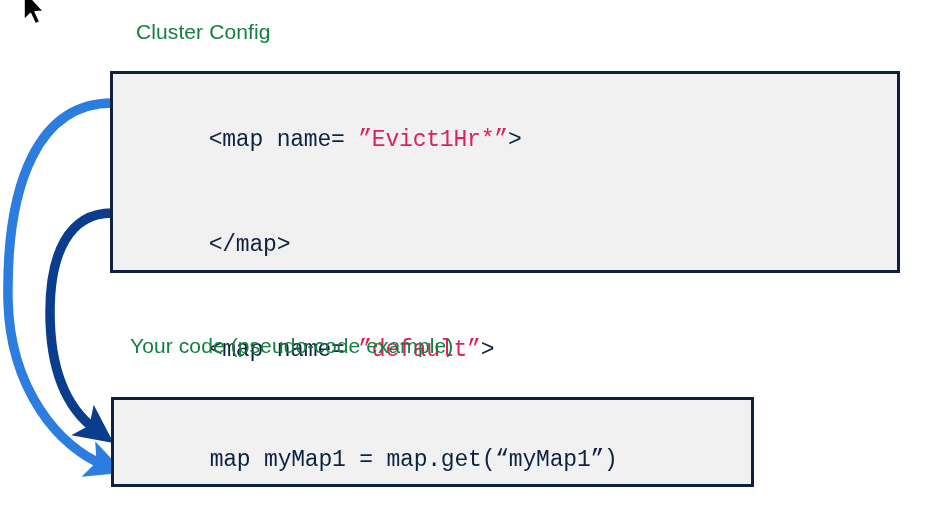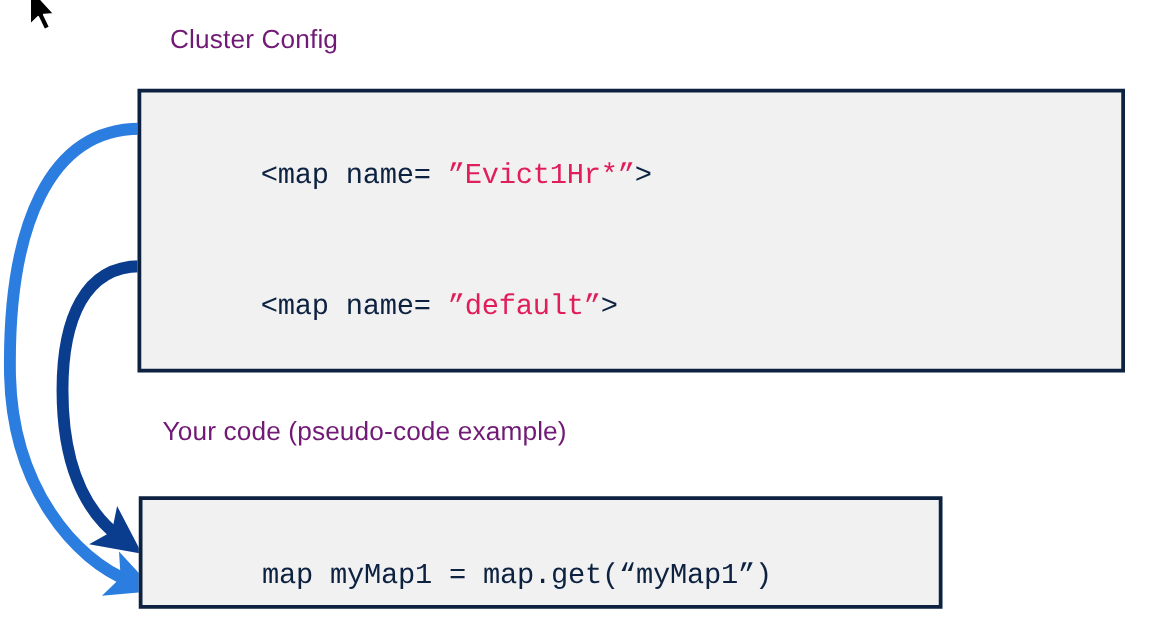--- a/index.html
+++ b/index.html
@@ -32,41 +32,41 @@
     pointer-events: none;
     z-index: 1;
   }
 
   
   .caption {
     position: absolute;
     font-family: "Liberation Sans", sans-serif;
     font-size: 21px;
     font-weight: 400;
-    color: #701a75;
+    color: #15803d;
     letter-spacing: 0.1px;
     white-space: nowrap;
     z-index: 3;
   }
   #caption-cluster { left: 136px; top: 20px; }
   #caption-yourcode { left: 130px; top: 334px; }
 
   
   .code-box {
     position: absolute;
     background: #f1f1f1;
     border: 3px solid #0d2240;
     box-sizing: border-box;
     z-index: 2;
   }
   #code-box-config {
     left: 110px;
     top: 71px;
     width: 790px;
-    height: 227px;
+    height: 202px;
     padding: 14px 10px 24px 14px;
   }
   #code-box-usercode {
     left: 111px;
     top: 397px;
     width: 643px;
     height: 90px;
     padding: 11px 10px 10px 14px;
   }
 
@@ -118,20 +118,23 @@
              C 50 368, 66 408, 96 430" fill="none" stroke="#0b3d8f" stroke-width="9.5" stroke-linecap="butt" marker-end="url(#head-dark)"></path>
   </svg>
 
   <div class="caption" id="caption-cluster">Cluster Config</div>
 
   <div class="code-box" id="code-box-config">
     <div class="code-line">
       <span>&lt;map name= </span><span class="str">”Evict1Hr*”</span><span>&gt;</span>
     </div>
     <div class="code-line">
+      <span>&lt;/map&gt;</span>
+    </div>
+    <div class="code-line">
       <span>&lt;map name= </span><span class="str">”default”</span><span>&gt;</span>
     </div>
 
   </div>
 
   <div class="caption" id="caption-yourcode">Your code (pseudo-code example)</div>
 
   <div class="code-box" id="code-box-usercode">
     <div class="code-line">
       <span>map myMap1 = map.get(“myMap1”)</span>

